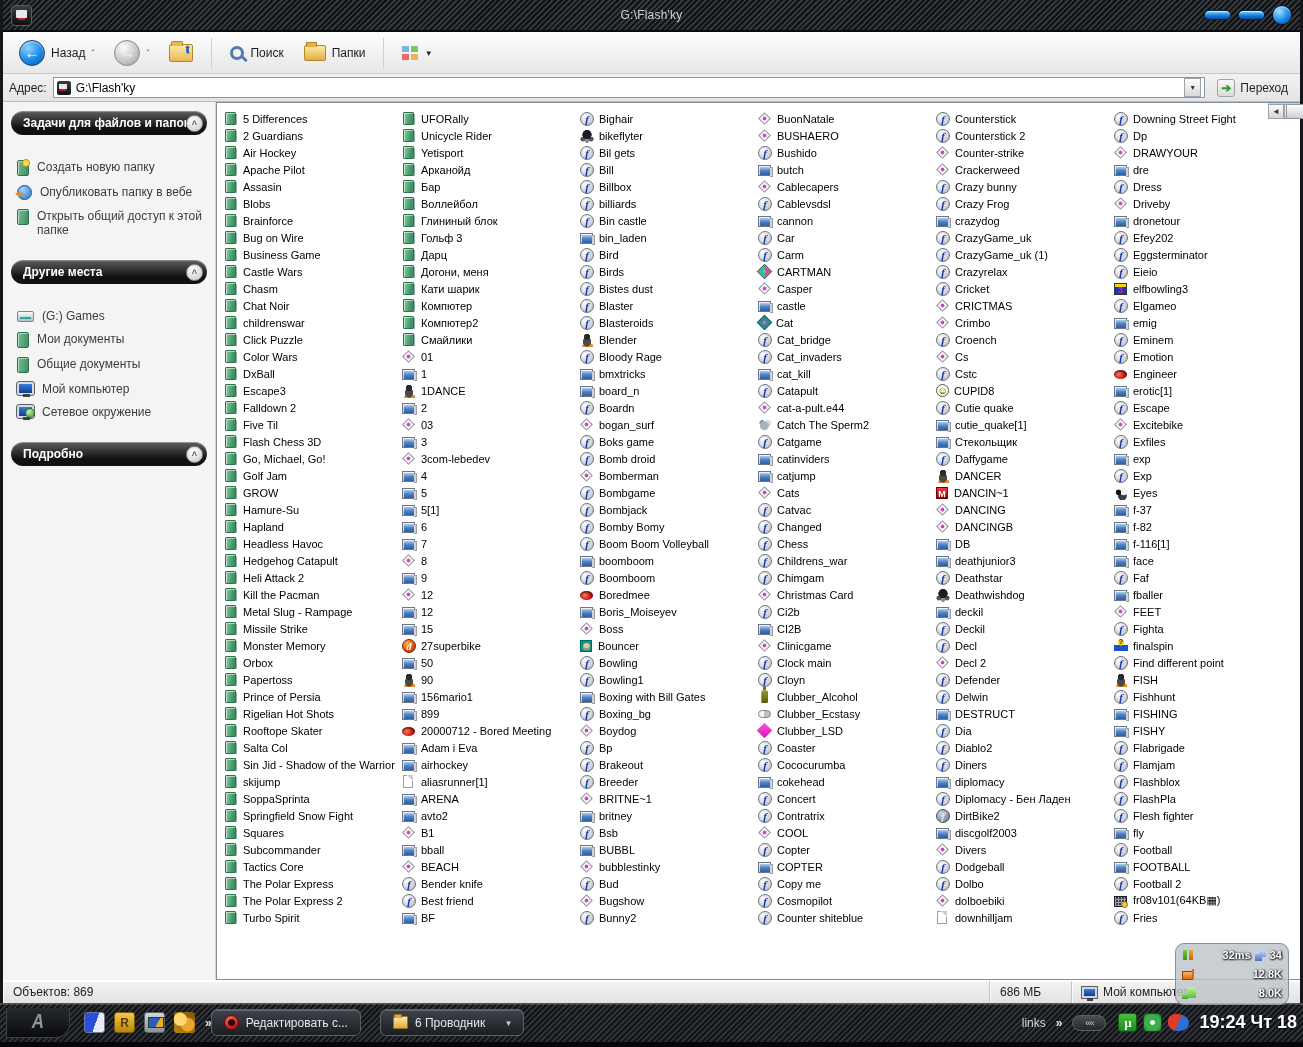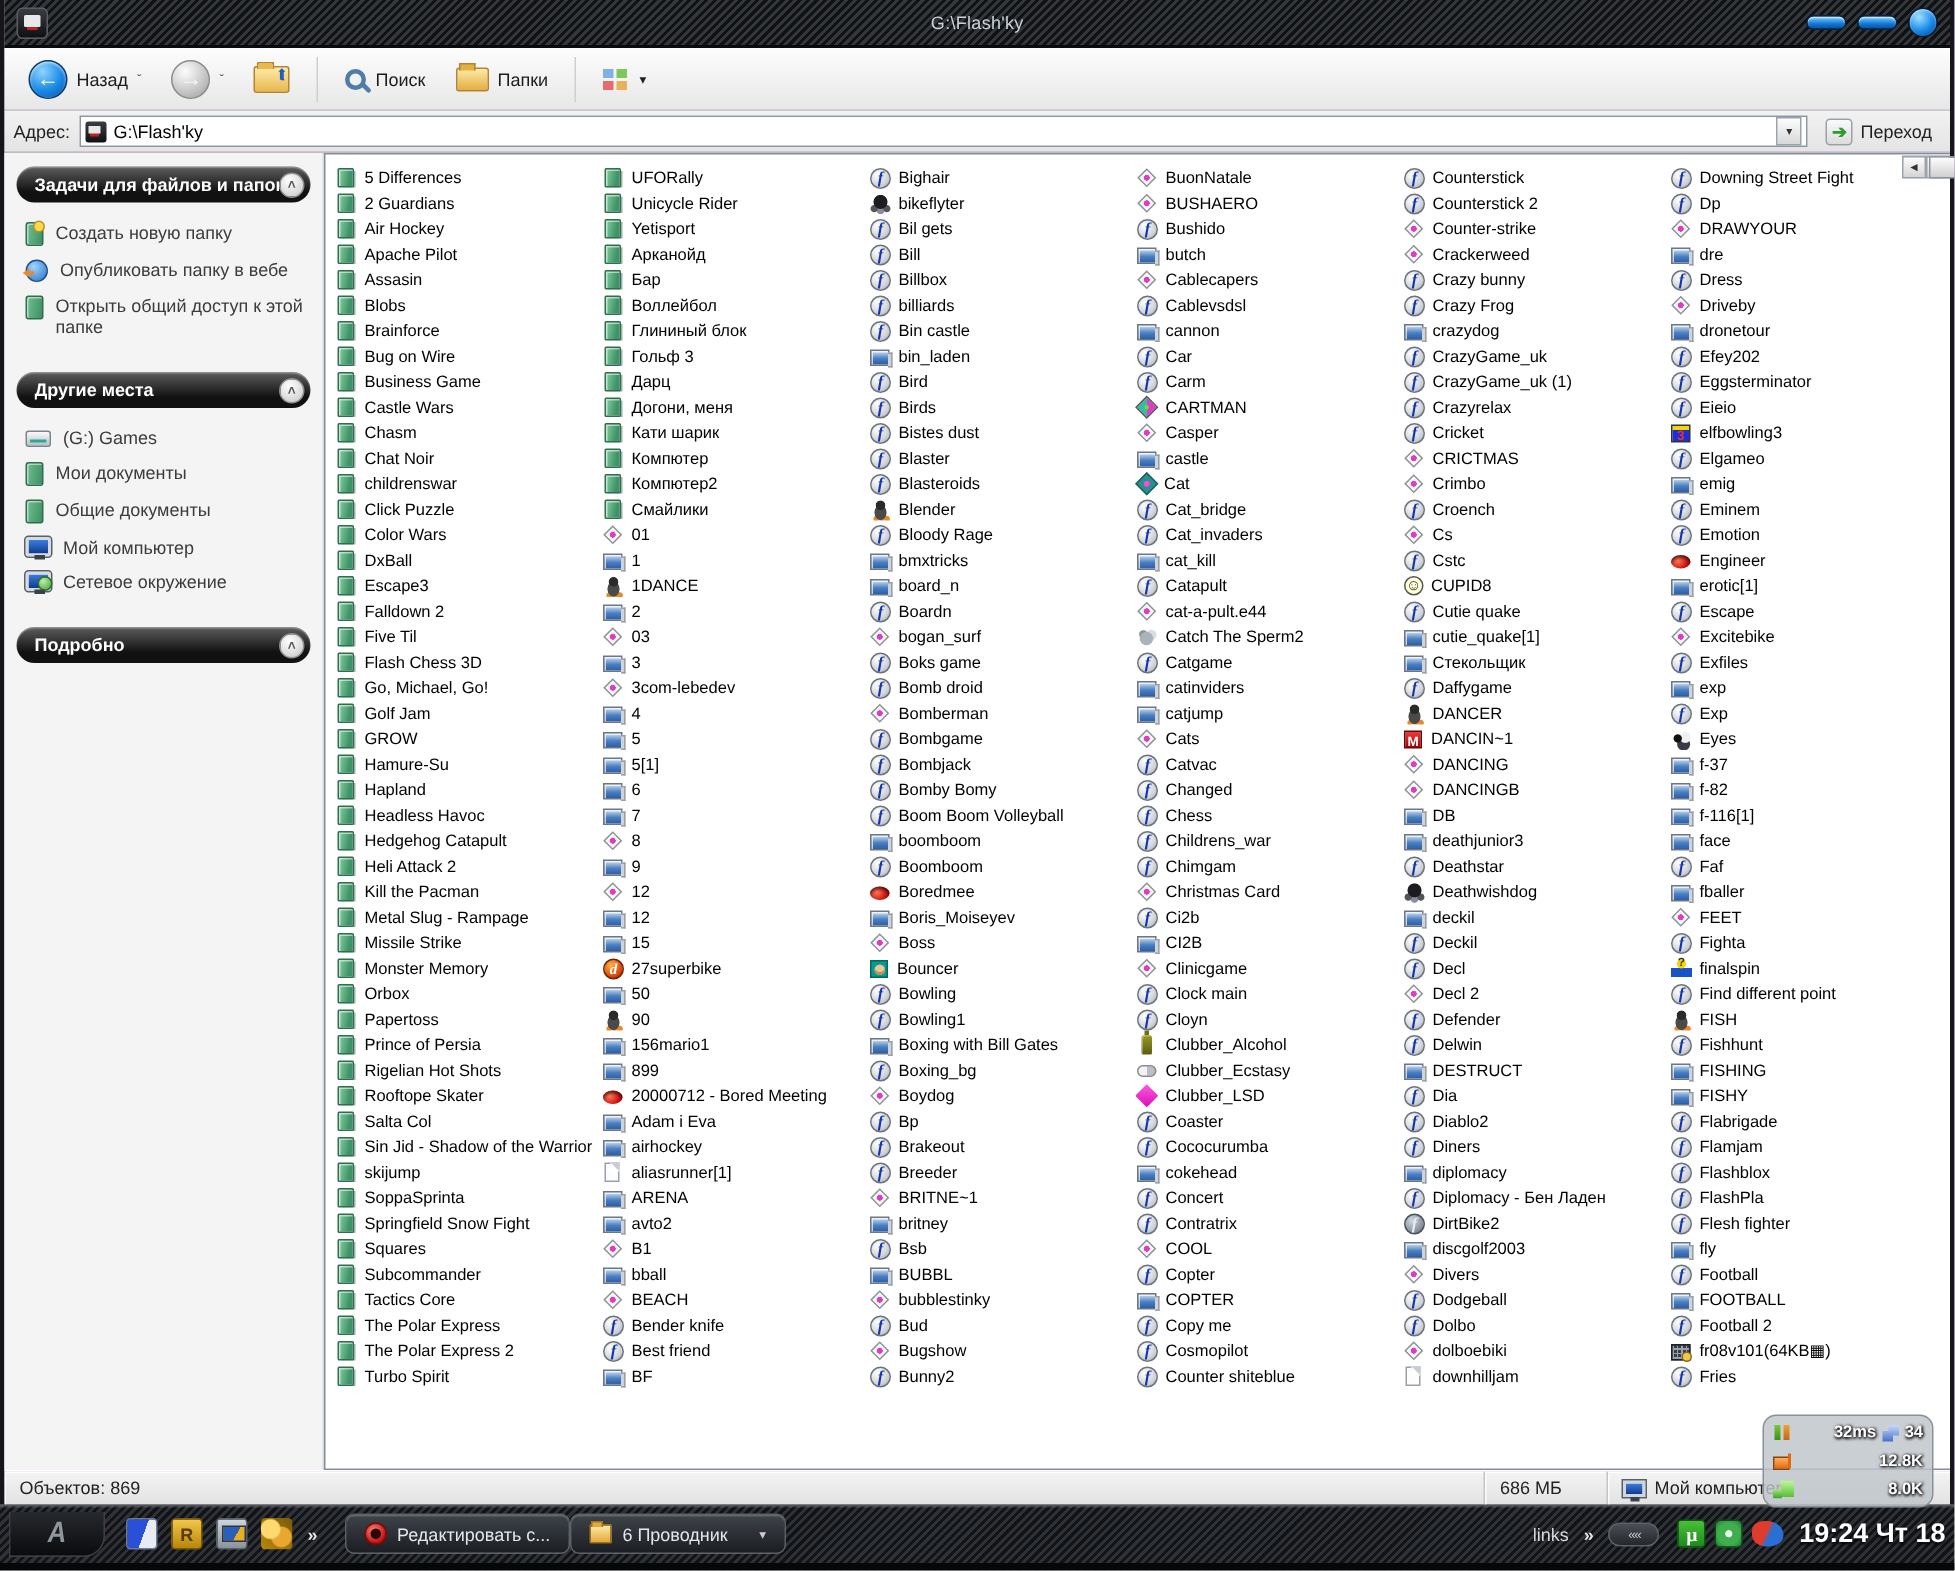--- a/index.html
+++ b/index.html
@@ -1,18 +1,18 @@
 <!DOCTYPE html>
 <html><head>
 <meta charset="utf-8">
 <style>
 *{margin:0;padding:0;box-sizing:border-box}
 html,body{width:1303px;height:1047px;overflow:hidden;font-family:"Liberation Sans",sans-serif}
 .screen{position:relative;width:1303px;height:1047px;background:#17191c}
-.window{position:absolute;left:0;top:0;width:1303px;height:1003px;background:#f0abfc;border-left:3px solid #141619;border-right:3px solid #141619;display:flex;flex-direction:column}
+.window{position:absolute;left:0;top:0;width:1303px;height:1003px;background:#ec4899;border-left:3px solid #141619;border-right:3px solid #141619;display:flex;flex-direction:column}
 
 .titlebar{height:32px;flex:none;background:repeating-linear-gradient(135deg,#33373c 0 2px,#101214 2px 4px);border-bottom:2px solid #0a0b0c;display:flex;align-items:center;padding:0 8px;position:relative}
 .titlebar .appicon{width:21px;height:21px;border-radius:4px;background:linear-gradient(#3a3d42,#0e0f11);border:1px solid #5a5e64;position:relative;flex:none}
 .titlebar .appicon::after{content:"";position:absolute;left:4px;top:4px;width:11px;height:8px;background:#e8e8e8;border-radius:1px;box-shadow:0 4px 0 -2px #c02020}
 .title-text{position:absolute;left:0;right:0;text-align:center;color:#c9d2da;font-size:12px;letter-spacing:.2px}
 .winbtns{margin-left:auto;display:flex;align-items:center;gap:7px;z-index:2}
 .pillbtn{width:27px;height:10px;border-radius:6px;background:linear-gradient(#7fd4ff,#1279d8 60%,#0b4f9e);border:1px solid #06233f;box-shadow:inset 0 1px 1px rgba(255,255,255,.7)}
 .ballbtn{width:20px;height:20px;border-radius:50%;background:radial-gradient(circle at 35% 30%,#9fe2ff,#1687e8 55%,#073a78);border:1px solid #05182c;box-shadow:inset 0 1px 2px rgba(255,255,255,.6)}
 
 .menubar{height:24px;flex:none;background:linear-gradient(#f7f7f7,#e9e9e9);display:flex;align-items:center;padding-left:10px;border-bottom:1px solid #d2d2d2}
@@ -54,21 +54,21 @@
 .addr-text{font-size:12px;color:#000}
 .addr-drop{width:17px;height:19px;margin-left:auto;background:linear-gradient(#fdfdfd,#d8d8d8);border:1px solid #9aa2ab;text-align:center;font-size:8px;line-height:17px;color:#333}
 .go-btn{display:flex;align-items:center;gap:5px;font-size:12px;color:#222;padding:1px 6px}
 .go-circ{width:18px;height:18px;border-radius:3px;background:linear-gradient(#fafafa,#dcdcdc);border:1px solid #9aa2ab;color:#2d9b2d;font-weight:bold;text-align:center;line-height:16px;font-size:12px}
 
 .main{flex:1;display:flex;min-height:0;background:#f1f1f1}
 .sidebar{width:213px;flex:none;background:#f4f4f4;padding:9px 8px 0 8px;overflow:hidden;border-right:1px solid #d8d8d8}
 .sb-header{height:24px;border-radius:12px;background:linear-gradient(#5e5e5e,#111 70%);display:flex;align-items:center;padding:0 4px 0 12px;color:#fff;font-weight:bold;font-size:12px;white-space:nowrap;overflow:hidden;box-shadow:inset 0 1px 1px rgba(255,255,255,.35)}
 .sb-header .sb-title{flex:1;overflow:hidden;text-overflow:clip}
 .sb-chev{width:17px;height:17px;border-radius:50%;background:radial-gradient(circle at 40% 30%,#fff,#c6c6c6);border:1px solid #8f8f8f;color:#555;font-size:9px;line-height:15px;text-align:center;flex:none;font-weight:bold}
-.sb-body{padding:13px 2px 14px 6px}
+.sb-body{padding:25px 2px 14px 6px}
 .sb-item{display:flex;align-items:flex-start;margin-bottom:9px;font-size:12px;color:#3c3c3c;line-height:14px}
 .si{width:17px;height:16px;margin-right:8px;flex:none;position:relative}
 .si-book{background:linear-gradient(100deg,#6fc08f,#3f8f63);border:1px solid #2e6f4e;border-radius:2px;width:12px;box-shadow:inset 1px 1px 0 rgba(255,255,255,.5)}
 .si-star::after{content:"";position:absolute;right:-2px;top:-2px;width:6px;height:6px;border-radius:50%;background:#ffd84a;border:1px solid #b8922a}
 .si-globe{width:15px;height:15px;border-radius:50%;background:radial-gradient(circle at 35% 30%,#9fd4ff,#2a72c8);border:1px solid #1d4f8a}
 .si-globe::after{content:"";position:absolute;left:-3px;top:5px;width:8px;height:6px;background:#e88a2a;clip-path:polygon(0 50%,60% 0,60% 30%,100% 30%,100% 70%,60% 70%,60% 100%)}
 .si-drive{height:11px;margin-top:2px;background:linear-gradient(#fafafa,#b8bec4);border:1px solid #7d848c;border-radius:2px}
 .si-drive::after{content:"";position:absolute;left:2px;bottom:2px;width:11px;height:2px;background:#2aa89a}
 .si-monitor{background:linear-gradient(#3a7de0,#123a8a);border:2px solid #d6dce2;outline:1px solid #5a6068;border-radius:2px;height:13px}
 .si-monitor::after{content:"";position:absolute;left:4px;bottom:-4px;width:7px;height:3px;background:#3a4048}
@@ -153,21 +153,21 @@
 .startlogo span{color:#8f969e;font-weight:bold;font-size:17px;font-style:italic;transform:scaleY(1.15)}
 .qlaunch{display:flex;align-items:center;gap:9px;margin-left:14px}
 .ql{width:21px;height:21px;border-radius:3px;position:relative;flex:none}
 .ql-win{background:linear-gradient(110deg,#2a4fd8 0 55%,#e8ecf2 55% 100%);border:1px solid #6a7a9a}
 .ql-r{background:linear-gradient(#f2c84a,#b8860a);border:1px solid #7a5a0a;color:#5a3a00;font:bold 12px/20px "Liberation Sans",sans-serif;text-align:center}
 .ql-r::after{content:"R"}
 .ql-desk{background:linear-gradient(#cfd6dc,#8a929a);border:1px solid #5a6068}
 .ql-desk::after{content:"";position:absolute;left:3px;top:4px;width:14px;height:9px;background:linear-gradient(120deg,#2a5fb8 60%,#e8b020 60%);border:1px solid #30363c}
 .ql-keys{background:radial-gradient(circle at 30% 35%,#ffd870 30%,rgba(0,0,0,0) 36%),radial-gradient(circle at 65% 60%,#e8a830 34%,rgba(0,0,0,0) 40%),linear-gradient(45deg,#b8860a,#7a5a0a)}
 .chevw{color:#e8e8e8;font-weight:bold;font-size:12px;margin-left:10px;letter-spacing:-2px}
-.taskbtns{display:flex;align-items:center;gap:0;margin-left:20px}
+.taskbtns{display:flex;align-items:center;gap:19px;margin-left:1px}
 .taskbtn{height:27px;border-radius:6px;background:linear-gradient(#3e434a,#1b1e22);border:1px solid #5c6168;box-shadow:inset 0 1px 0 rgba(255,255,255,.2);display:flex;align-items:center;gap:7px;padding:0 12px;color:#e4e7ea;font-size:12px}
 .tb-opera{width:15px;height:15px;border-radius:50%;background:radial-gradient(circle at 40% 35%,#ff8a7a,#c01010 70%);border:1px solid #7a0a0a;flex:none;position:relative}
 .tb-opera::after{content:"";position:absolute;inset:3px;border-radius:50%;background:#2a0606}
 .tb-folder{width:15px;height:13px;background:linear-gradient(#ffe9a8,#e3a93a);border:1px solid #9a7222;border-radius:1px;flex:none;position:relative}
 .tb-folder::before{content:"";position:absolute;top:-3px;left:0;width:6px;height:3px;background:#e3a93a;border:1px solid #9a7222;border-bottom:none}
 .tb-caret{font-size:9px;color:#cfcfcf;margin-left:14px}
 .tb-links{margin-left:auto;display:flex;align-items:center;gap:0;color:#d8d8d8;font-size:12px}
 .collapse{width:34px;height:16px;border-radius:8px;background:linear-gradient(#4a4f56,#24272c);border:1px solid #5c6168;color:#c8c8c8;font-size:9px;line-height:14px;text-align:center;letter-spacing:-1px;margin:0 12px}
 .tray{display:flex;align-items:center;gap:6px}
 .tray-ut{width:19px;height:19px;border-radius:3px;background:linear-gradient(#4abf3a,#1d8a1d);border:1px solid #0e5a0e;color:#fff;font:bold 13px/18px "Liberation Serif",serif;text-align:center}

